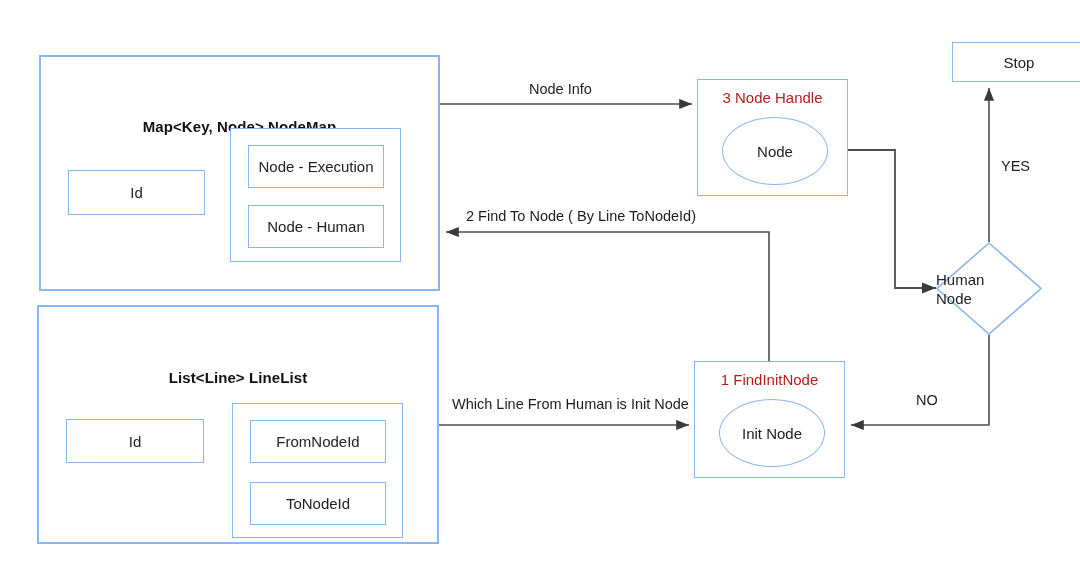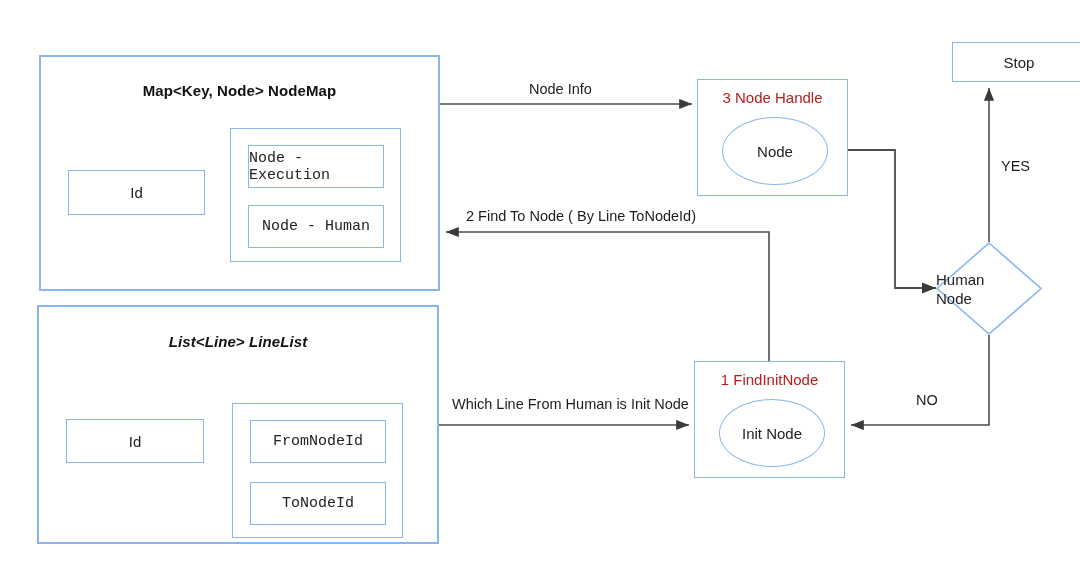--- a/index.html
+++ b/index.html
@@ -35,39 +35,39 @@
     border: 2px solid #8ab6f0;
   }
   .field-box {
     border: 1.4px solid #8ab6f0;
     display: flex;
     align-items: center;
     justify-content: center;
   }
   .group-box {
     border: 1.4px solid #8ab6f0;
-    font-family: Liberation Mono, monospace;
   }
   .proc-box {
     border: 1.5px solid #8ab6f0;
   }
   .term-box {
     border: 1.5px solid #8ab6f0;
     display: flex;
     align-items: center;
     justify-content: center;
   }
   .container-title {
     position: absolute;
     width: 100%;
     text-align: center;
     font-size: 15px;
     font-weight: bold;
     color: #111111;
     letter-spacing: 0.1px;
+    margin-top: 36px;
   }
   .proc-title {
     position: absolute;
     width: 100%;
     text-align: center;
     font-size: 15px;
     color: #b91c1c;
   }
   .field-label {
     font-size: 15px;
@@ -135,21 +135,21 @@
       <div class="node field-box" style="left:17px; top:16px; width:136px; height:43px;">
         <span class="field-label">Node - Execution</span>
       </div>
       <div class="node field-box" style="left:17px; top:76px; width:136px; height:43px;">
         <span class="field-label">Node - Human</span>
       </div>
     </div>
   </div>
 
   <div class="node container-box" style="left:37px; top:305px; width:402px; height:239px;">
-    <div class="container-title" style="top:26px;font-style:italic;">List&lt;Line&gt; LineList</div>
+    <div class="container-title" style="top:26px;">List&lt;Line&gt; LineList</div>
 
     <div class="node field-box" style="left:27px; top:112px; width:138px; height:44px;">
       <span class="field-label">Id</span>
     </div>
 
     <div class="node group-box" style="left:193px; top:96px; width:171px; height:135px;padding-left:48px;">
       <div class="node field-box" style="left:17px; top:16px; width:136px; height:43px;">
         <span class="field-label">FromNodeId</span>
       </div>
       <div class="node field-box" style="left:17px; top:78px; width:136px; height:43px;">

